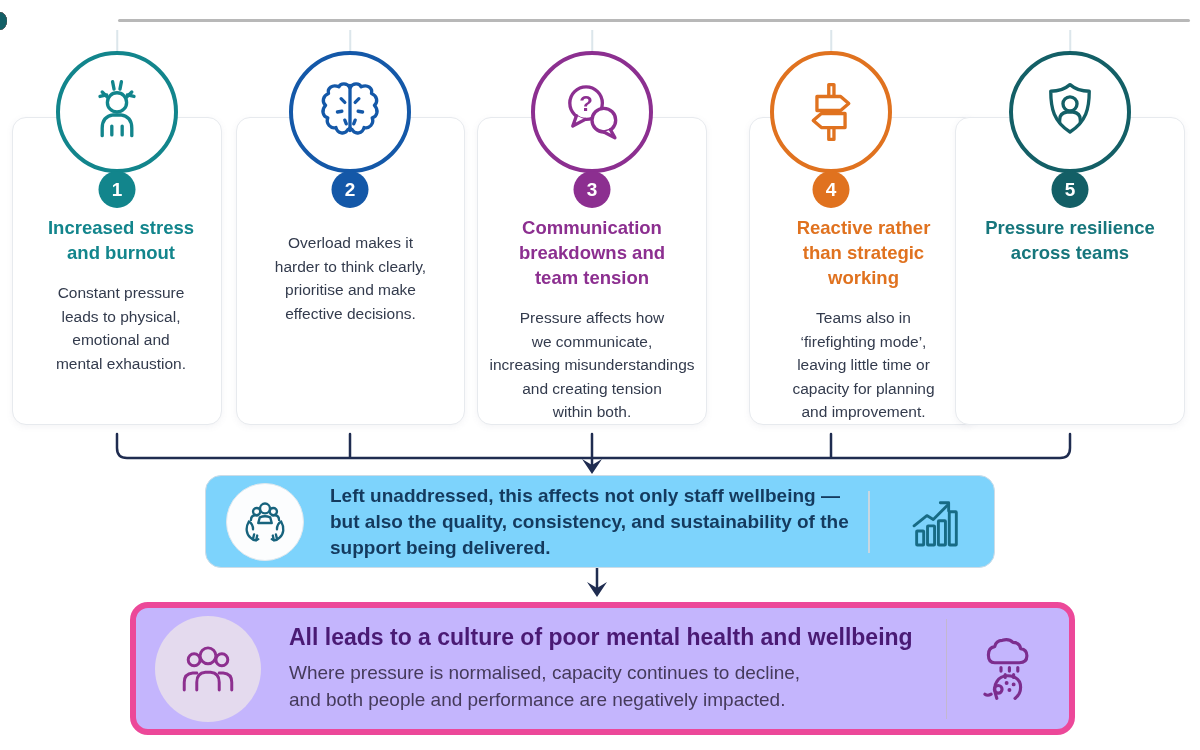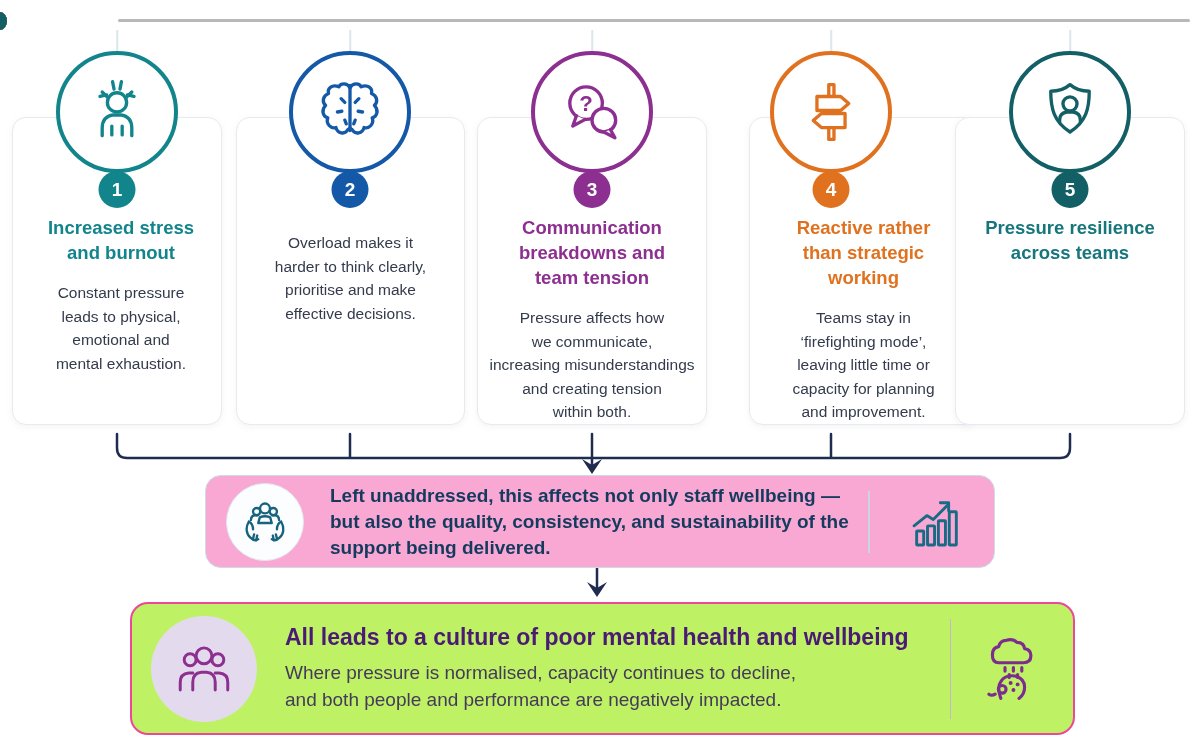--- a/index.html
+++ b/index.html
@@ -56,40 +56,40 @@
   }
 
   
   .flow-svg { position:absolute; left:0; z-index:1; }
   .bracket-svg { top:425px; }
   .arrow2-svg { top:565px; }
 
   
   .impact-box {
     position:absolute; left:205px; top:475px; width:790px; height:93px;
-    background:#f9a8d4; border:1.5px solid #ccdce7; border-radius:16px;
+    background:#7dd3fc; border:1.5px solid #ccdce7; border-radius:16px;
     display:flex; align-items:center; z-index:2;
   }
   .impact-badge {
     width:78px; height:78px; border-radius:50%; background:#fcfdfe; border:1px solid #dfe8ee;
     margin-left:20px; flex:none; display:flex; align-items:center; justify-content:center; color:#17637d;
   }
   .impact-badge svg { width:52px; height:52px; }
   .impact-text {
     margin-left:26px; width:528px; font-size:19px; font-weight:600; color:#143a5e;
     line-height:26px; white-space:pre-line;
   }
   .impact-divider { width:1.5px; height:62px; background:#c9d7e1; margin-left:10px; flex:none; }
   .impact-icon-wrap { flex:1; display:flex; align-items:center; justify-content:center; color:#176b85; }
   .impact-icon-wrap svg { width:64px; height:64px; }
 
   
   .outcome-box {
     position:absolute; left:130px; top:602px; width:945px; height:133px;
-    background:#bef264; border:2px solid #ec4899; border-radius:18px;
+    background:#c4b5fd; border:6px solid #ec4899; border-radius:18px;
     display:flex; align-items:center; z-index:2;
   }
   .outcome-badge {
     width:106px; height:106px; border-radius:50%; background:#e4daee;
     margin-left:19px; flex:none; display:flex; align-items:center; justify-content:center; color:#8d2f8f;
   }
   .outcome-badge svg { width:66px; height:66px; }
   .outcome-text { margin-left:28px; flex:1; }
   .outcome-title { font-size:23px; font-weight:bold; color:#4a1a74; margin:0 0 8px; }
   .outcome-desc { font-size:19px; color:#453a5b; line-height:27px; white-space:pre-line; }
@@ -185,21 +185,21 @@
     <path d="M69,52 H37 L26,61.5 L37,71 H69 Z" fill="#fff"></path>
   </svg>
 </div>
 <div class="num-badge s4">
     <span>4</span>
   </div>
 <div class="card card4 s4">
   <div class="step-title">Reactive rather
 than strategic
 working</div>
-  <div class="step-desc">Teams stay in
+  <div class="step-desc">Teams also in
 ‘firefighting mode’,
 leaving little time or
 capacity for planning
 and improvement.</div>
 </div>
 
 <div class="dot s5"></div>
 <div class="connector s5" style="left:var(--cx)"></div>
 <div class="icon-circle s5">
   <svg class="oicon" viewBox="0 0 100 100">

